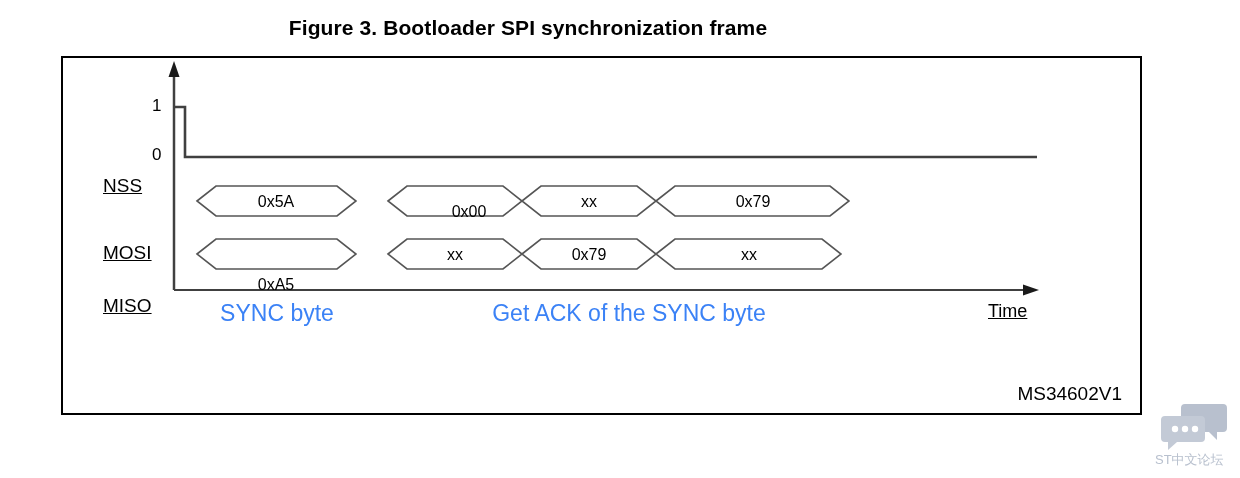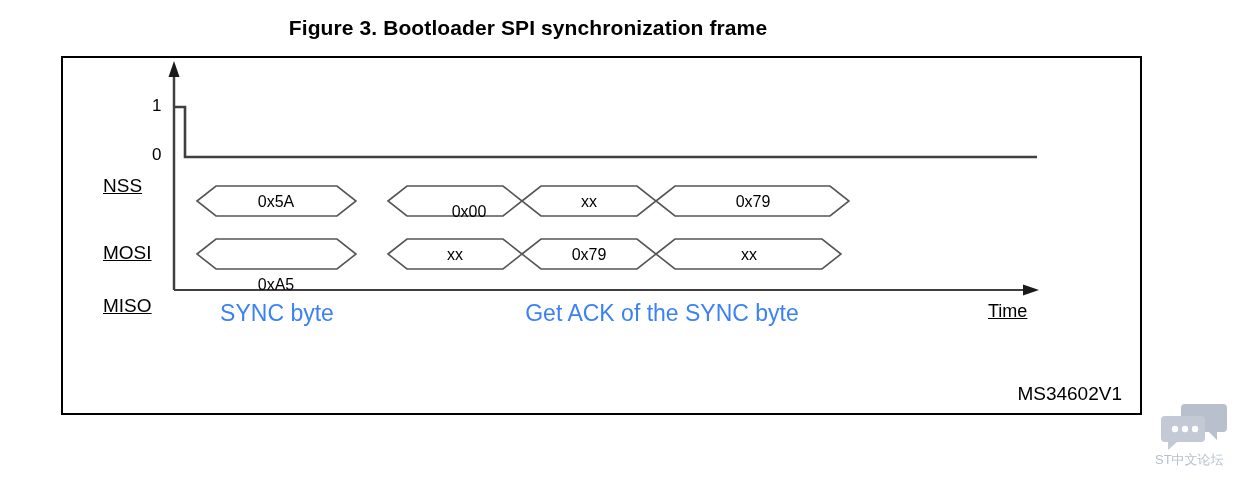--- a/index.html
+++ b/index.html
@@ -155,21 +155,21 @@
   <div class="byte-text" style="left:392px; top:154px;margin-left:14px;">0x00</div>
   <div class="byte-text" style="left:526px; top:144px;">xx</div>
   <div class="byte-text" style="left:690px; top:144px;">0x79</div>
 
   <div class="byte-text" style="left:213px; top:197px;margin-top:30px;">0xA5</div>
   <div class="byte-text" style="left:392px; top:197px;">xx</div>
   <div class="byte-text" style="left:526px; top:197px;">0x79</div>
   <div class="byte-text" style="left:686px; top:197px;">xx</div>
 
   <div class="caption-text" style="left:214px; top:242px;">SYNC byte</div>
-  <div class="caption-text" style="left:566px; top:242px;margin-left:33px;">Get ACK of the SYNC byte</div>
+  <div class="caption-text" style="left:566px; top:242px;">Get ACK of the SYNC byte</div>
 
   <div class="note-text" style="left:925px; top:243px;text-decoration:underline;">Time</div>
 
 
   <div id="doc-id">MS34602V1</div>
 </div>
 
 <div id="watermark">
   <svg width="80" height="46" viewBox="0 0 80 46">
     <path d="M30 0 h38 a4 4 0 0 1 4 4 v20 a4 4 0 0 1 -4 4 h-6 v8 l-8 -8 h-24 a4 4 0 0 1 -4 -4 v-20 a4 4 0 0 1 4 -4 z" fill="#b8c0ce"></path>

